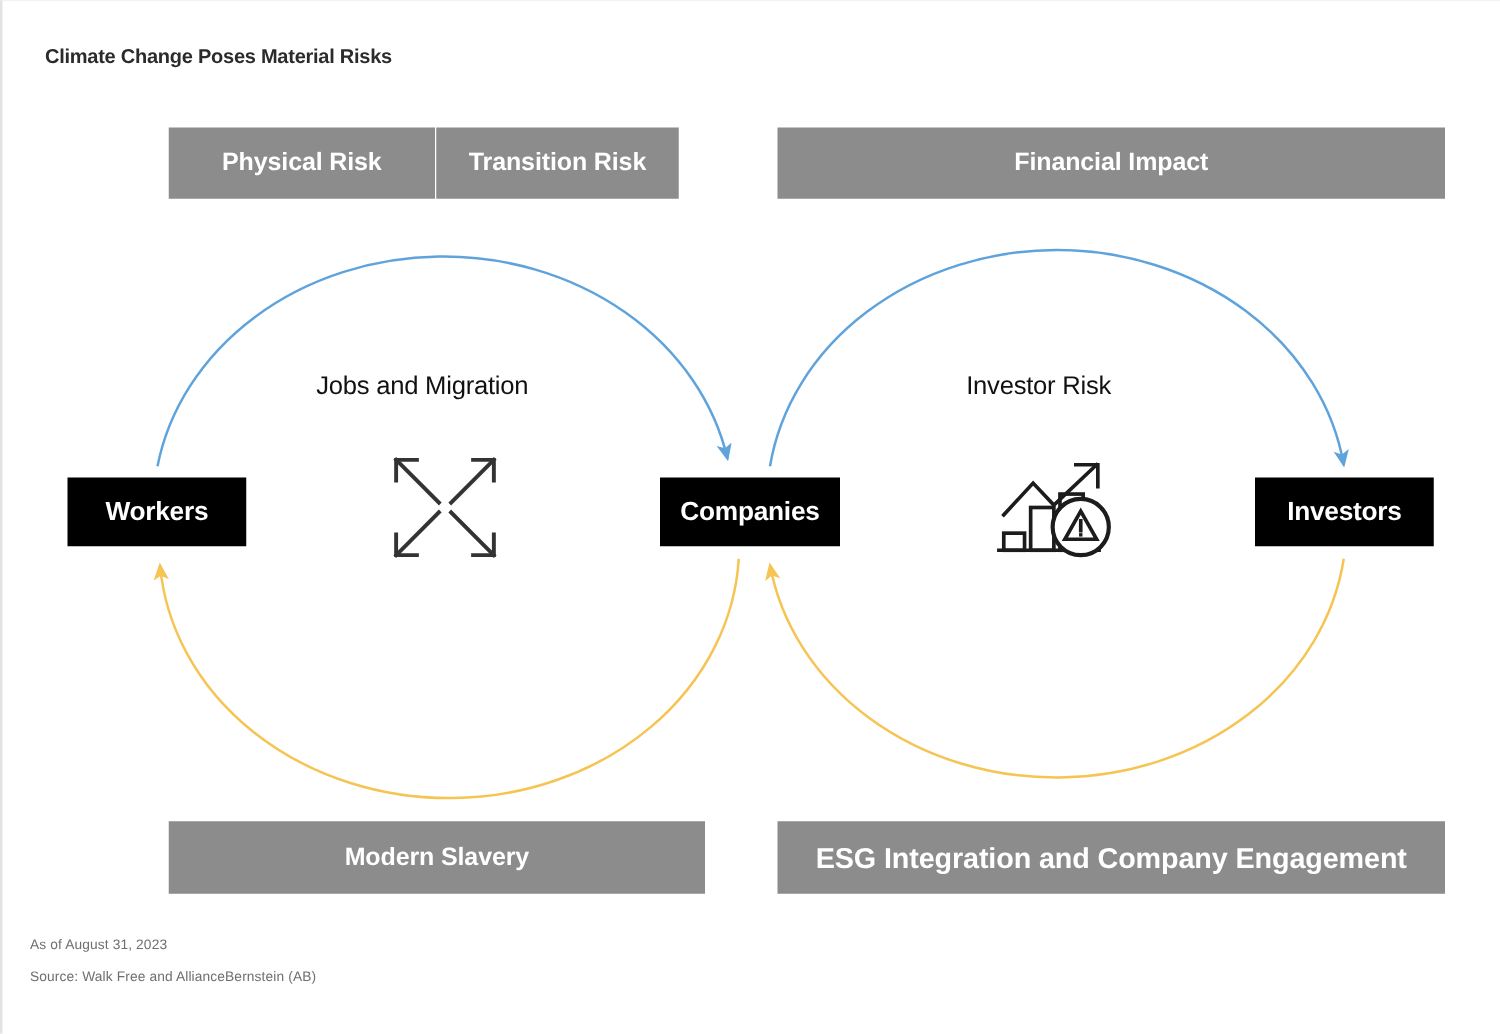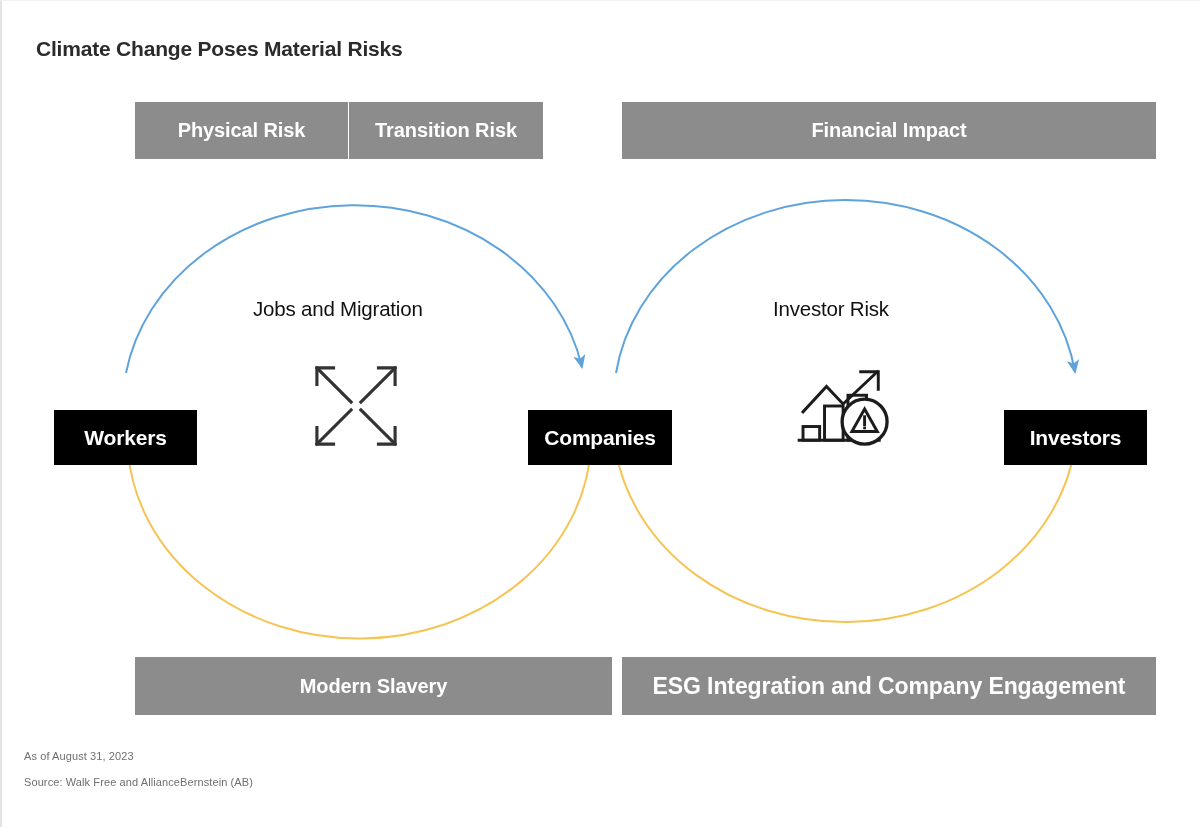--- a/index.html
+++ b/index.html
@@ -20,21 +20,21 @@
     border-left: 2px solid #e3e3e3;
     border-top: 1px solid #f2f2f2;
     box-sizing: border-box;
   }
 
   
   #title {
     position: absolute;
     left: 34px;
     top: 36px;
-    font-size: 21px;
+    font-size: 16px;
     font-weight: bold;
     color: #2b2b2b;
     letter-spacing: -0.2px;
     font-family: "Liberation Sans", sans-serif;
     white-space: nowrap;
   }
 
   
   #arcs {
     position: absolute;
@@ -64,28 +64,27 @@
     display: flex;
     align-items: center;
     justify-content: center;
     color: #ffffff;
     font-weight: bold;
     font-size: 21px;
     letter-spacing: -0.2px;
     box-sizing: border-box;
     white-space: nowrap;
     z-index: 3;
-    margin-top: 28px;
   }
 
   
   #box-physical-risk   { left: 133px;  top: 101px; width: 213px; height: 57px; }
   #box-transition-risk { left: 347px;  top: 101px; width: 194px; height: 57px; }
   #box-financial-impact{ left: 620px;  top: 101px; width: 534px; height: 57px; }
-  #box-modern-slavery  { left: 133px;  top: 656px; width: 477px; height: 58px; }
+  #box-modern-slavery  { left: 133px;  top: 656px; width: 429px; height: 58px; }
   #box-esg             { left: 620px;  top: 656px; width: 534px; height: 58px; font-size: 23px; }
 
   #node-workers   { left: 52px;   top: 381px; width: 143px; height: 55px; }
   #node-companies { left: 526px;  top: 381px; width: 144px; height: 55px; }
   #node-investors { left: 1002px; top: 381px; width: 143px; height: 55px; }
 
   
   .center-label {
     position: absolute;
     font-size: 20.5px;

